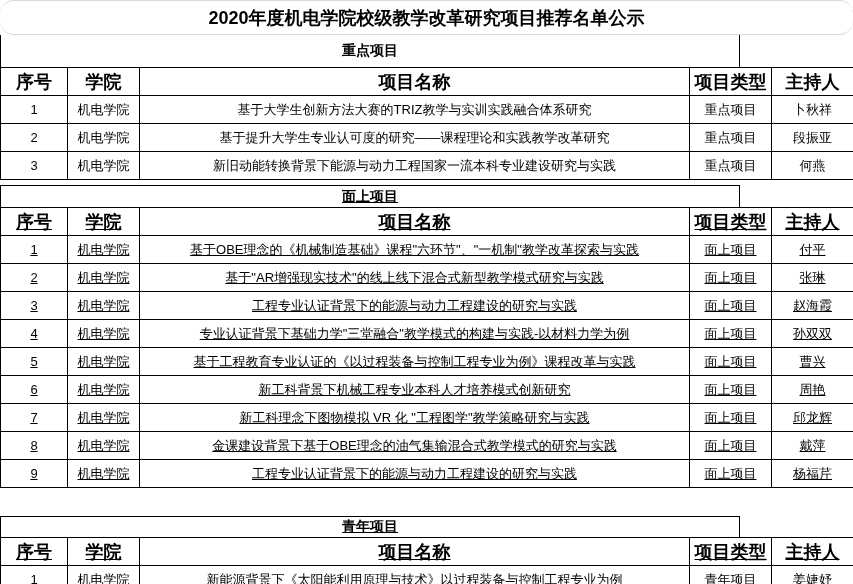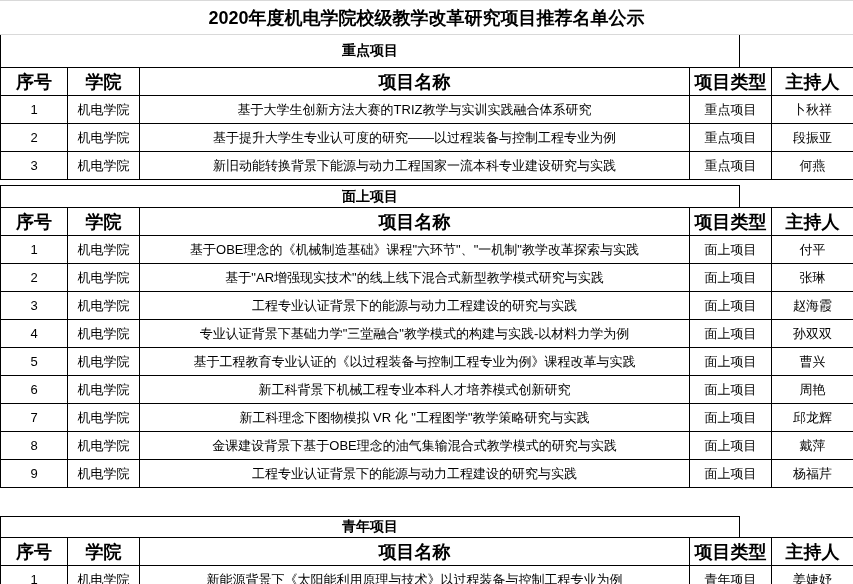--- a/index.html
+++ b/index.html
@@ -21,23 +21,24 @@
   .title {
     height: 35px;
     line-height: 35px;
     text-align: center;
     font-size: 18px;
     font-weight: bold;
     border-top: 1px solid #d9d9d9;
     border-bottom: 1px solid #d9d9d9;
     box-sizing: border-box;
     white-space: nowrap;
+    border-radius: 14px;
   }
   .section { width: 740px; box-sizing: border-box; }
-  .section + .section { margin-top: 5px; }
+  .section + .section { margin-top: 5px; text-decoration: underline; }
   .section.section-2 { margin-top: 28px; }
   .band {
     box-sizing: border-box;
     border: 1px solid #000000;
     text-align: center;
     font-weight: bold;
     font-size: 14px;
     display: flex;
     align-items: center;
     justify-content: center;
@@ -107,21 +108,21 @@
             <tr>
               <td>1</td>
               <td>机电学院</td>
               <td>基于大学生创新方法大赛的TRIZ教学与实训实践融合体系研究</td>
               <td>重点项目</td>
               <td>卜秋祥</td>
             </tr>
             <tr>
               <td>2</td>
               <td>机电学院</td>
-              <td>基于提升大学生专业认可度的研究——以过程装备与控制工程专业为例</td>
+              <td>基于提升大学生专业认可度的研究——课程理论和实践教学改革研究</td>
               <td>重点项目</td>
               <td>段振亚</td>
             </tr>
             <tr>
               <td>3</td>
               <td>机电学院</td>
               <td>新旧动能转换背景下能源与动力工程国家一流本科专业建设研究与实践</td>
               <td>重点项目</td>
               <td>何燕</td>
             </tr>

